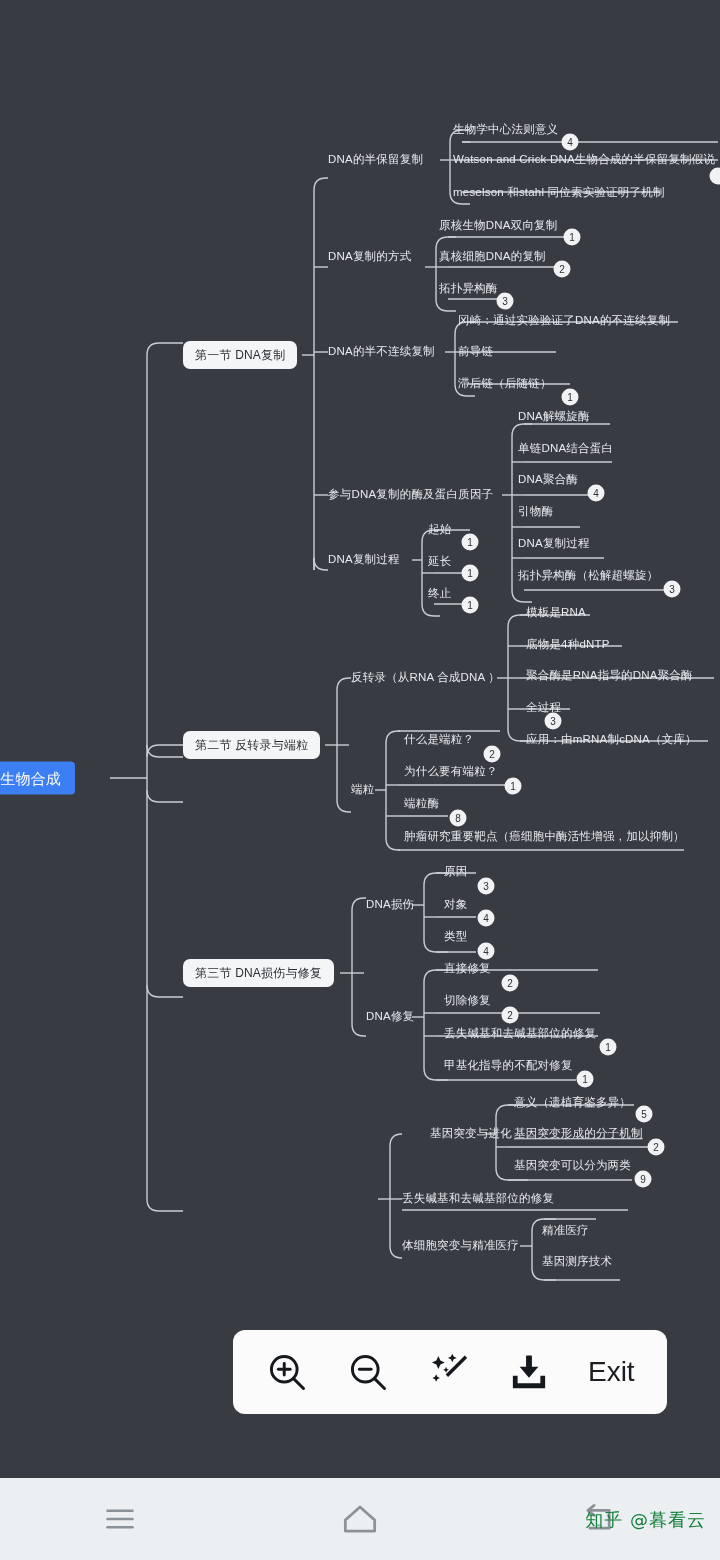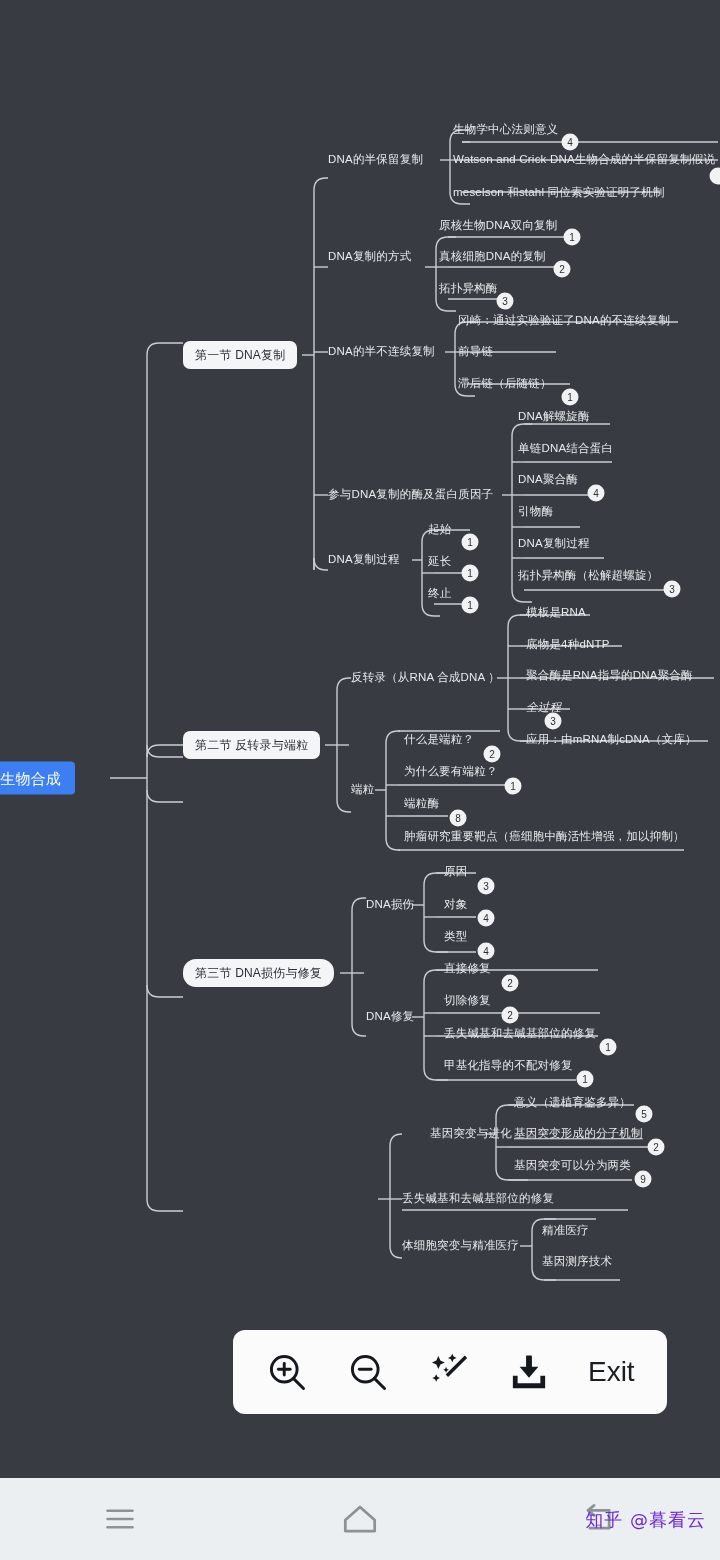--- a/index.html
+++ b/index.html
@@ -86,21 +86,21 @@
     position: absolute; left: 0; top: 1478px;
     width: 720px; height: 82px;
     background: #eceff1;
     display: flex; align-items: center;
   }
   #navbar .navbtn { flex: 1; display: flex; align-items: center; justify-content: center; }
   #watermark {
     position: absolute;
     right: 14px; top: 1508px;
     font-size: 18px;
-    color: #6d28d9;
+    color: #15803d;
     letter-spacing: 1px;
     font-family: "DejaVu Sans", sans-serif;
   }
 </style>
 </head>
 <body>
 
 <div id="app">
 
   <div id="canvas">
@@ -261,21 +261,21 @@
         <path d="M532,1268 q0,12 12,12 H556"></path>
         <path d="M544,1219 H596"></path>
         <path d="M544,1280 H620"></path>
       </g>
     </svg>
 
     <div class="node root" style="left:-46px; top:778px;">DNA生物合成</div>
 
     <div class="node chapter" style="left:183px; top:355px;">第一节 DNA复制</div>
     <div class="node chapter" style="left:183px; top:745px;">第二节 反转录与端粒</div>
-    <div class="node chapter" style="left:183px; top:973px;border-radius:13px;">第三节 DNA损伤与修复</div>
+    <div class="node chapter" style="left:183px; top:973px;">第三节 DNA损伤与修复</div>
 
     <div class="node branch" style="left:328px; top:160px;">DNA的半保留复制</div>
     <div class="node branch" style="left:328px; top:257px;">DNA复制的方式</div>
     <div class="node branch" style="left:328px; top:352px;">DNA的半不连续复制</div>
     <div class="node branch" style="left:328px; top:495px;">参与DNA复制的酶及蛋白质因子</div>
     <div class="node branch" style="left:328px; top:560px;">DNA复制过程</div>
 
     <div class="node branch" style="left:351px; top:678px;">反转录（从RNA 合成DNA ）</div>
     <div class="node branch" style="left:351px; top:790px;">端粒</div>
 
@@ -305,21 +305,21 @@
     <div class="node leaf" style="left:518px; top:544px;">DNA复制过程</div>
     <div class="node leaf" style="left:518px; top:576px;">拓扑异构酶（松解超螺旋）</div>
 
     <div class="node leaf" style="left:428px; top:530px;">起始</div>
     <div class="node leaf" style="left:428px; top:562px;">延长</div>
     <div class="node leaf" style="left:428px; top:594px;">终止</div>
 
     <div class="node leaf" style="left:526px; top:613px;">模板是RNA</div>
     <div class="node leaf" style="left:526px; top:645px;">底物是4种dNTP</div>
     <div class="node leaf" style="left:526px; top:676px;">聚合酶是RNA指导的DNA聚合酶</div>
-    <div class="node leaf" style="left:526px; top:708px;font-style:italic;">全过程</div>
+    <div class="node leaf" style="left:526px; top:708px;">全过程</div>
     <div class="node leaf" style="left:526px; top:740px;">应用：由mRNA制cDNA（文库）</div>
 
     <div class="node leaf" style="left:404px; top:740px;">什么是端粒？</div>
     <div class="node leaf" style="left:404px; top:772px;">为什么要有端粒？</div>
     <div class="node leaf" style="left:404px; top:804px;">端粒酶</div>
     <div class="node leaf" style="left:404px; top:837px;">肿瘤研究重要靶点（癌细胞中酶活性增强，加以抑制）</div>
 
     <div class="node leaf" style="left:444px; top:872px;">原因</div>
     <div class="node leaf" style="left:444px; top:905px;">对象</div>
     <div class="node leaf" style="left:444px; top:937px;">类型</div>

